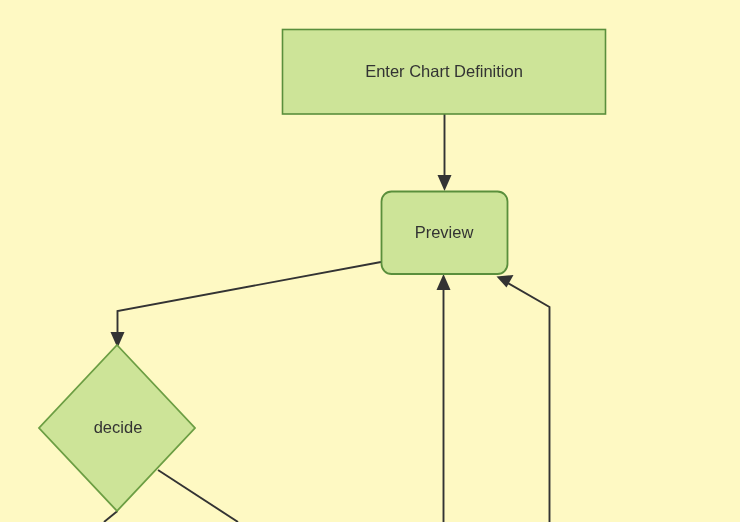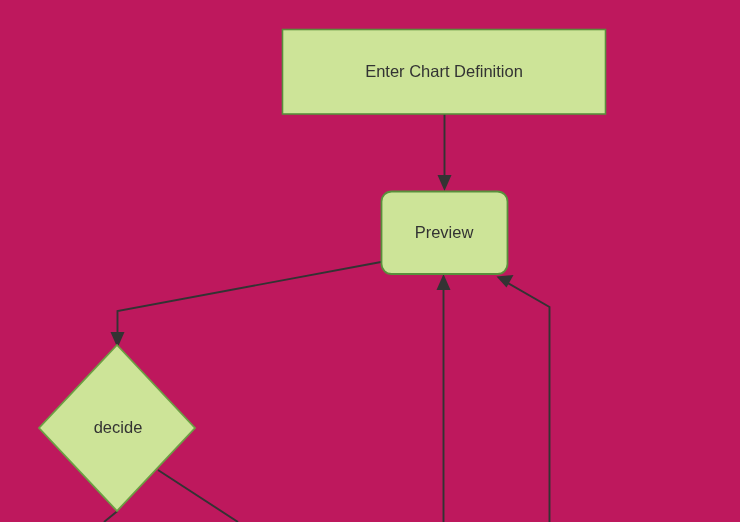--- a/index.html
+++ b/index.html
@@ -7,21 +7,21 @@
     padding: 0;
     background: #ffffff;
   }
   body {
     font-family: "Liberation Sans", sans-serif;
   }
   #diagram-canvas {
     position: relative;
     width: 740px;
     height: 522px;
-    background: #be185d;
+    background: #fef9c3;
     overflow: hidden;
     text-decoration: underline;
   }
   #flow-svg {
     position: absolute;
     top: 0;
     left: 0;
     width: 740px;
     height: 522px;
     display: block;

